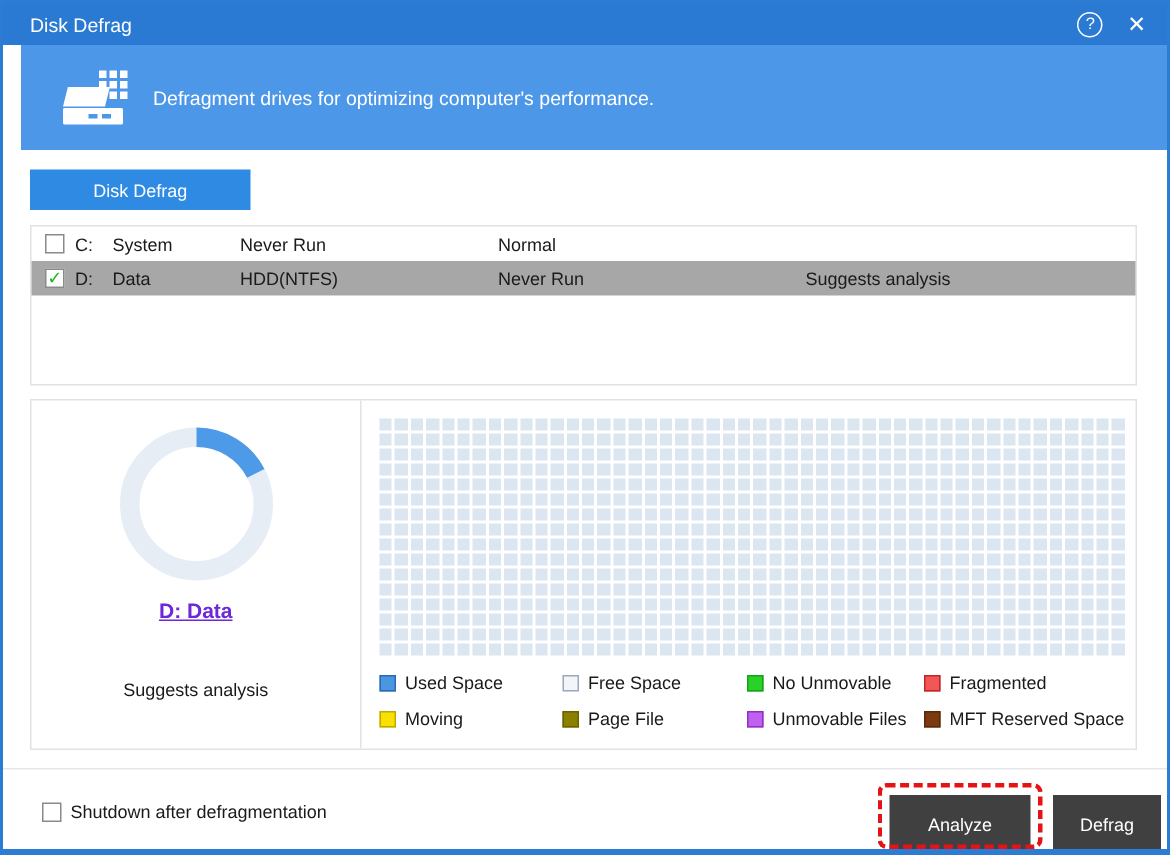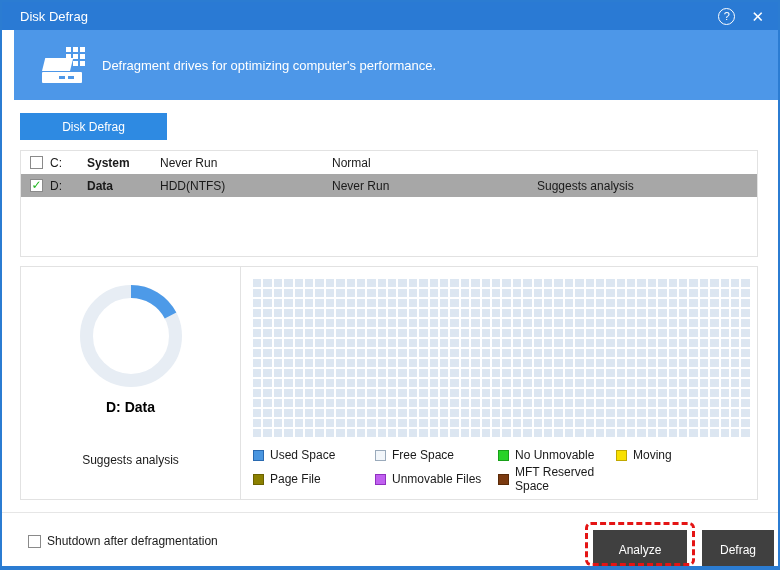--- a/index.html
+++ b/index.html
@@ -33,28 +33,28 @@
   .trow.head { border-bottom:1px solid #ececec; background:#fcfdfe; }
   .trow.head .cell-last { border-left:1px solid #e8e8e8; height:100%; }
   .trow .c1 { padding-left:12px; display:flex; align-items:center; gap:7px; }
   .trow.body { font-size:12px; }
   .trow.body .c1 { padding-left:9px; }
   .trow.selected { background:#a7a7a7; }
   .cb { width:13px; height:13px; background:#fff; border:1px solid #8a8a8a; display:inline-flex;
     align-items:center; justify-content:center; flex:0 0 13px; }
   .cb .mark { color:#1db51d; font-size:12px; font-weight:bold; line-height:11px; }
   .drive-letter { font-weight:bold; font-weight:normal; }
-  .pname { margin-left:18px;font-weight:bold; }
+  .pname { margin-left:6px; }
   
   .panels { position:absolute; left:18px; top:264px; width:738px; height:234px;
     border:1px solid #e2e2e2; background:#fff; }
   .left-pane { position:absolute; left:0; top:0; width:220px; height:100%;
     border-right:1px solid #e2e2e2; text-align:center; }
   .donut-wrap { position:absolute; left:53px; top:12px; width:114px; height:114px; }
-  .lp-title { position:absolute; top:132px; width:100%; font-size:14px; font-weight:bold; color:#000000; }
+  .lp-title { position:absolute; top:132px; width:100%; font-size:14px; font-weight:bold; color:#6d28d9;text-decoration:underline; }
   .lp-used  { position:absolute; top:158px; width:100%; font-size:12px; color:#9aa3ad; }
   .lp-status{ position:absolute; top:186px; width:100%; font-size:12px; color:#1a1a1a; }
   
   .map { position:absolute; left:232px; top:12px; display:grid; gap:2px; }
   .map .cell { width:8.4px; height:8px; background:var(--cell,#dce6f1); }
   
   .legend { position:absolute; left:232px; top:176px; display:grid;
     grid-template-columns:122px 123px 118px auto; grid-auto-rows:24px; align-items:center; }
   .legend-item { display:flex; align-items:center; font-size:12px; color:#1a1a1a; }
   .swatch { width:11px; height:11px; border:1px solid #888; margin-right:6px; flex:0 0 11px; }
@@ -927,20 +927,24 @@
         </div>
         <div class="legend-item">
           <span class="swatch" style="background: rgb(242, 246, 250); border-color: rgb(154, 170, 187);"></span>
           <span>Free Space</span>
         </div>
         <div class="legend-item">
           <span class="swatch" style="background: rgb(40, 210, 40); border-color: rgb(24, 160, 24);"></span>
           <span>No Unmovable</span>
         </div>
         <div class="legend-item">
+          <span class="swatch" style="background: rgb(242, 87, 87); border-color: rgb(192, 40, 40);"></span>
+          <span>Fragmented</span>
+        </div>
+        <div class="legend-item">
           <span class="swatch" style="background: rgb(248, 224, 0); border-color: rgb(192, 168, 0);"></span>
           <span>Moving</span>
         </div>
         <div class="legend-item">
           <span class="swatch" style="background: rgb(139, 128, 0); border-color: rgb(107, 98, 0);"></span>
           <span>Page File</span>
         </div>
         <div class="legend-item">
           <span class="swatch" style="background: rgb(192, 96, 240); border-color: rgb(144, 48, 192);"></span>
           <span>Unmovable Files</span>

